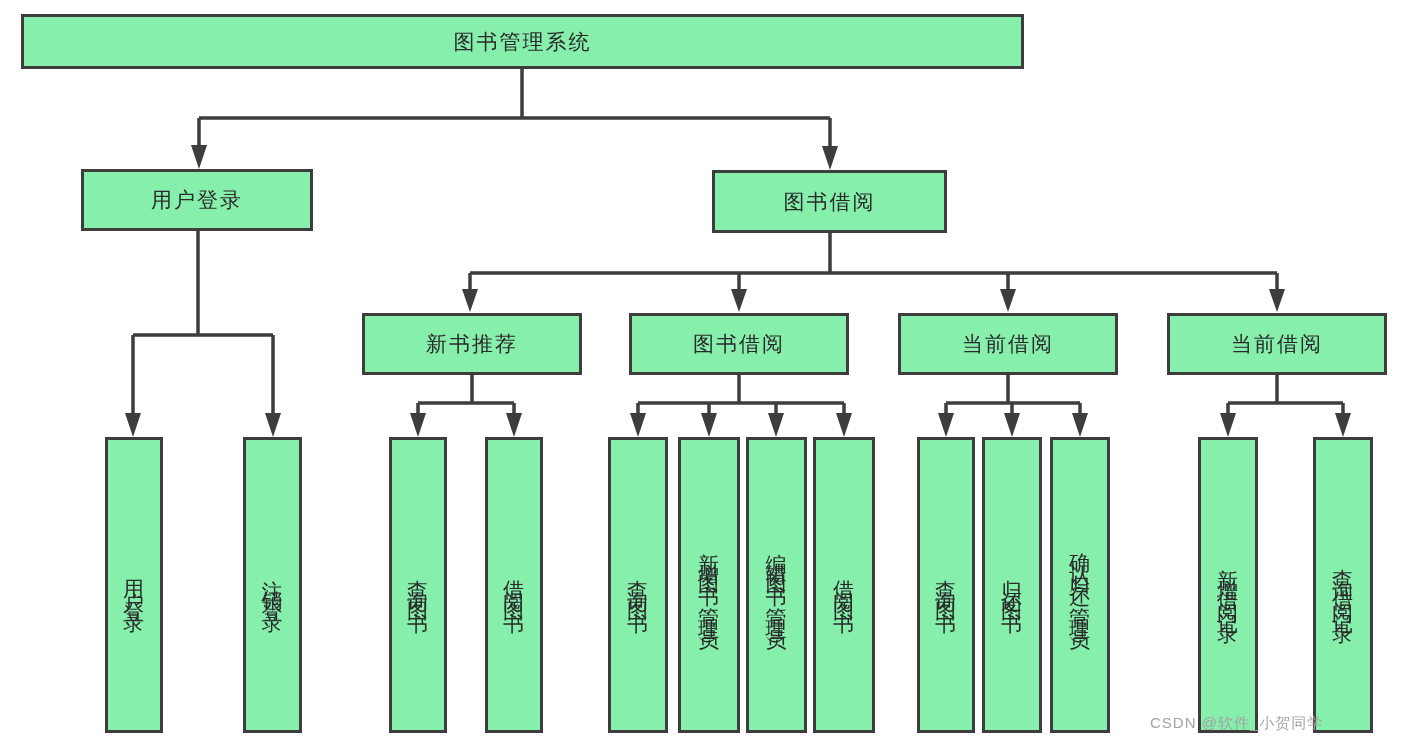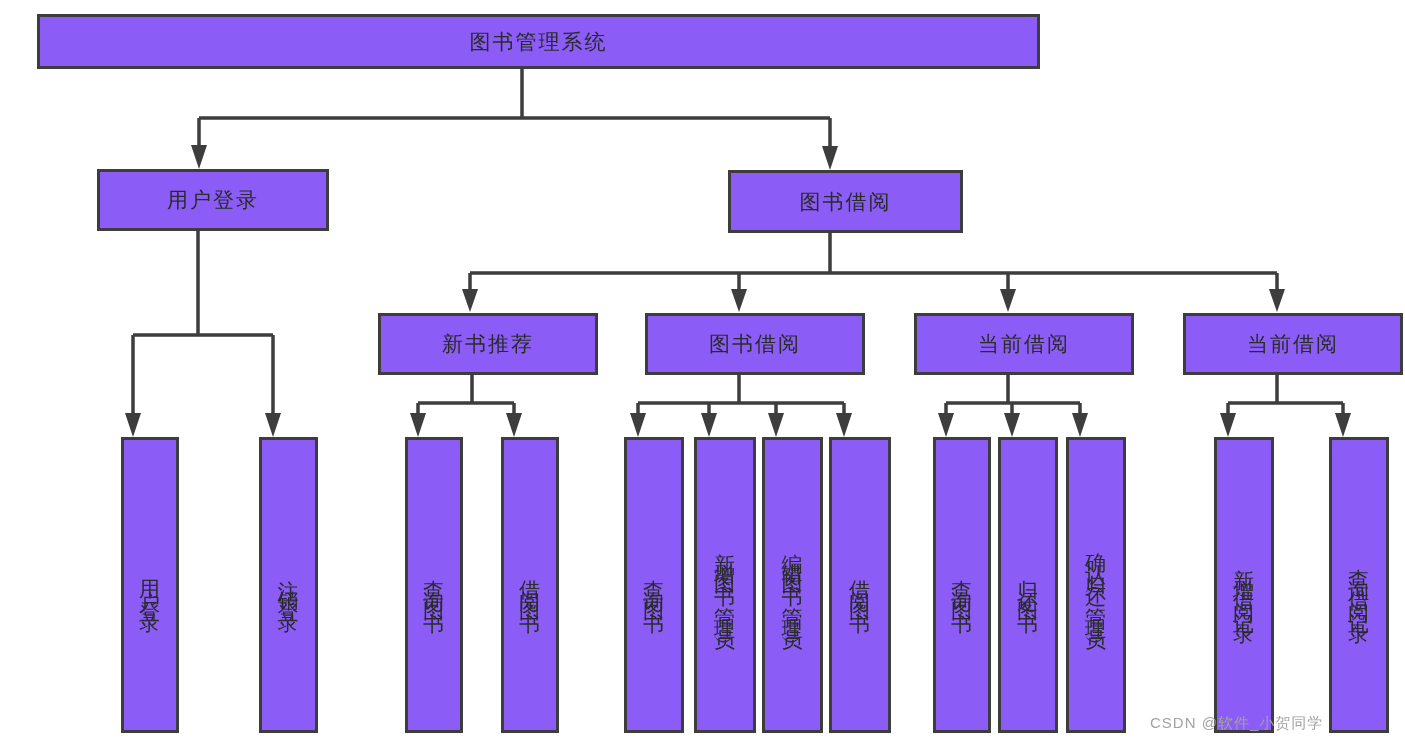--- a/index.html
+++ b/index.html
@@ -17,27 +17,26 @@
   }
   svg.connectors {
     position: absolute;
     left: 0;
     top: 0;
     z-index: 1;
   }
   .node {
     position: absolute;
     box-sizing: border-box;
-    background: #8b5cf6;
+    background: #86efac;
     border: 3px solid #3d3d3d;
     display: flex;
     align-items: center;
     justify-content: center;
     z-index: 2;
-    margin-left: 16px;
   }
   .node .lbl {
     color: #2a2a2a;
     font-size: 21px;
     letter-spacing: 2px;
     white-space: nowrap;
   }
   .node.v .lbl {
     writing-mode: vertical-rl;
     text-orientation: mixed;

